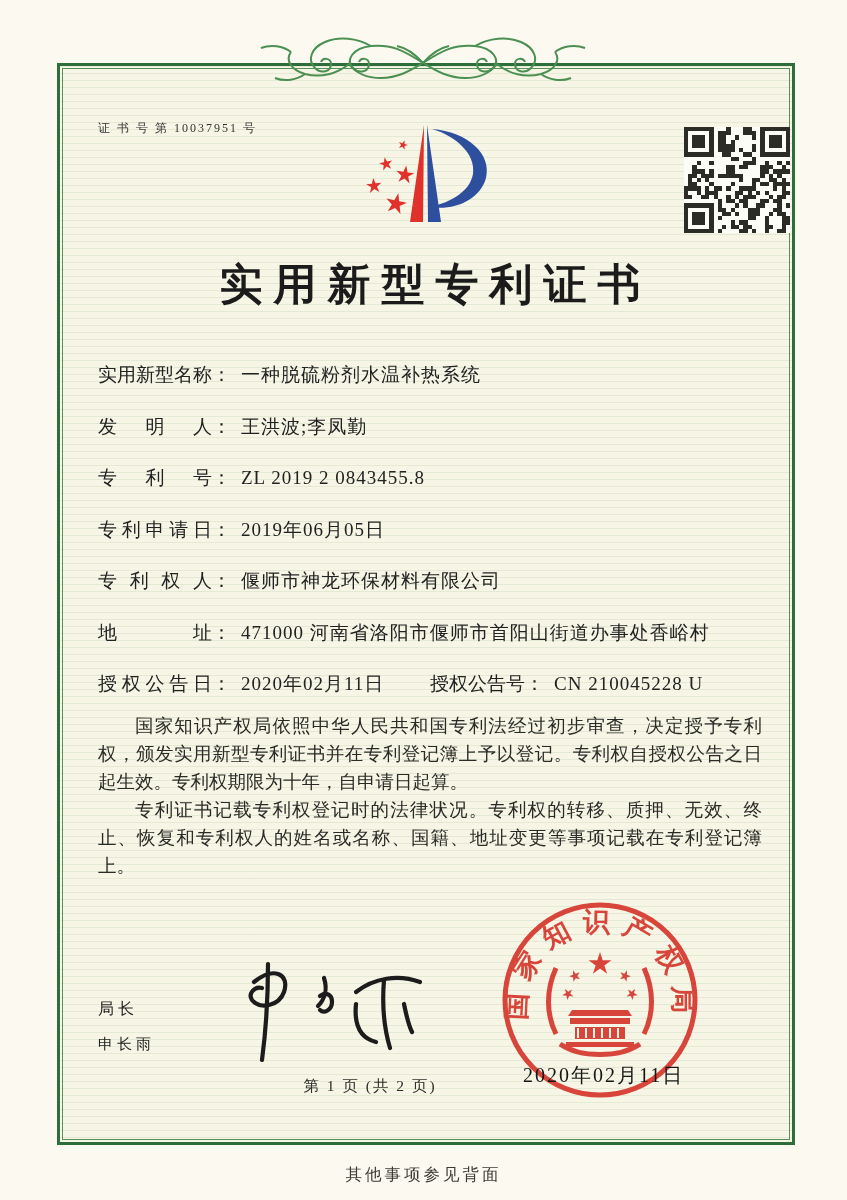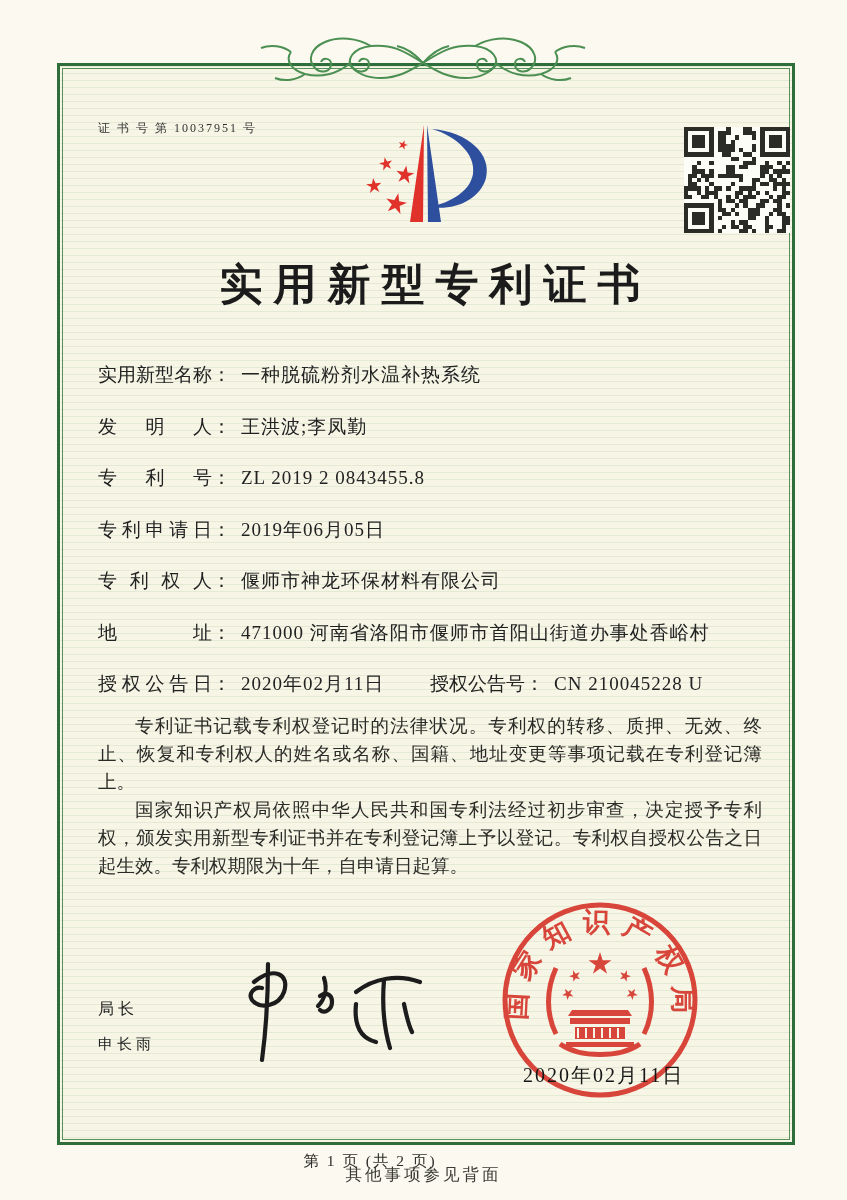--- a/index.html
+++ b/index.html
@@ -66,21 +66,21 @@
     font-size:18.5px;line-height:28px;color:#2a2a26;
     text-align:justify;
   }
   .body-text p{margin:0;text-indent:2em;}
   
   .director-title{left:98px;top:999px;font-size:16px;letter-spacing:4px;}
   .director-name{left:98px;top:1035px;font-size:15px;letter-spacing:4px;}
   .signature{left:228px;top:952px;width:210px;height:115px;}
   .seal{left:498px;top:898px;width:204px;height:204px;opacity:.92;}
   .seal-date{left:523px;top:1062px;font-size:20px;letter-spacing:2px;color:#161616;}
-  .page-info{left:0;top:1151px;width:740px;text-align:center;font-size:15.5px;letter-spacing:2px;color:#2e2e2a;}
+  .page-info{left:0;top:1076px;width:740px;text-align:center;font-size:15.5px;letter-spacing:2px;color:#2e2e2a;}
   .back-note{left:0;top:1164px;width:847px;text-align:center;font-size:16.5px;letter-spacing:3px;color:#3a3a34;}
 </style>
 </head>
 <body>
 
 <div class="abs cert-frame">
   <div class="cert-frame-inner"></div>
 </div>
 
 <svg class="abs flourish" viewBox="0 0 340 66">
@@ -348,22 +348,22 @@
   <div class="field-row">
     <span class="field-label">地址</span><span class="field-colon">：</span><span class="field-value">471000 河南省洛阳市偃师市首阳山街道办事处香峪村</span>
   </div>
   <div class="field-row" style="position:relative">
     <span><span class="field-label">授权公告日</span><span class="field-colon">：</span><span class="field-value">2020年02月11日</span></span>
     <span class="grant-no"><span class="field-label">授权公告号</span><span class="field-colon">：</span><span class="field-value">CN 210045228 U</span></span>
   </div>
 </div>
 
 <div class="abs body-text">
+  <p>国家知识产权局依照中华人民共和国专利法经过初步审查，决定授予专利权，颁发实用新型专利证书并在专利登记簿上予以登记。专利权自授权公告之日起生效。专利权期限为十年，自申请日起算。</p>
   <p>专利证书记载专利权登记时的法律状况。专利权的转移、质押、无效、终止、恢复和专利权人的姓名或名称、国籍、地址变更等事项记载在专利登记簿上。</p>
-  <p>国家知识产权局依照中华人民共和国专利法经过初步审查，决定授予专利权，颁发实用新型专利证书并在专利登记簿上予以登记。专利权自授权公告之日起生效。专利权期限为十年，自申请日起算。</p>
 </div>
 
 <div class="abs director-title">局长</div>
 <div class="abs director-name">申长雨</div>
 
 <svg class="abs signature" viewBox="0 0 210 115">
   <g stroke="#1c1c1c" stroke-width="4.2" fill="none" stroke-linecap="round" stroke-linejoin="round">
     <path d="M26,30 C46,14 62,22 56,40 C51,54 32,58 24,48 C20,42 26,34 34,36"></path>
     <path d="M40,12 C40,40 38,78 34,108"></path>
     <path d="M96,26 C100,38 96,48 90,54"></path>

